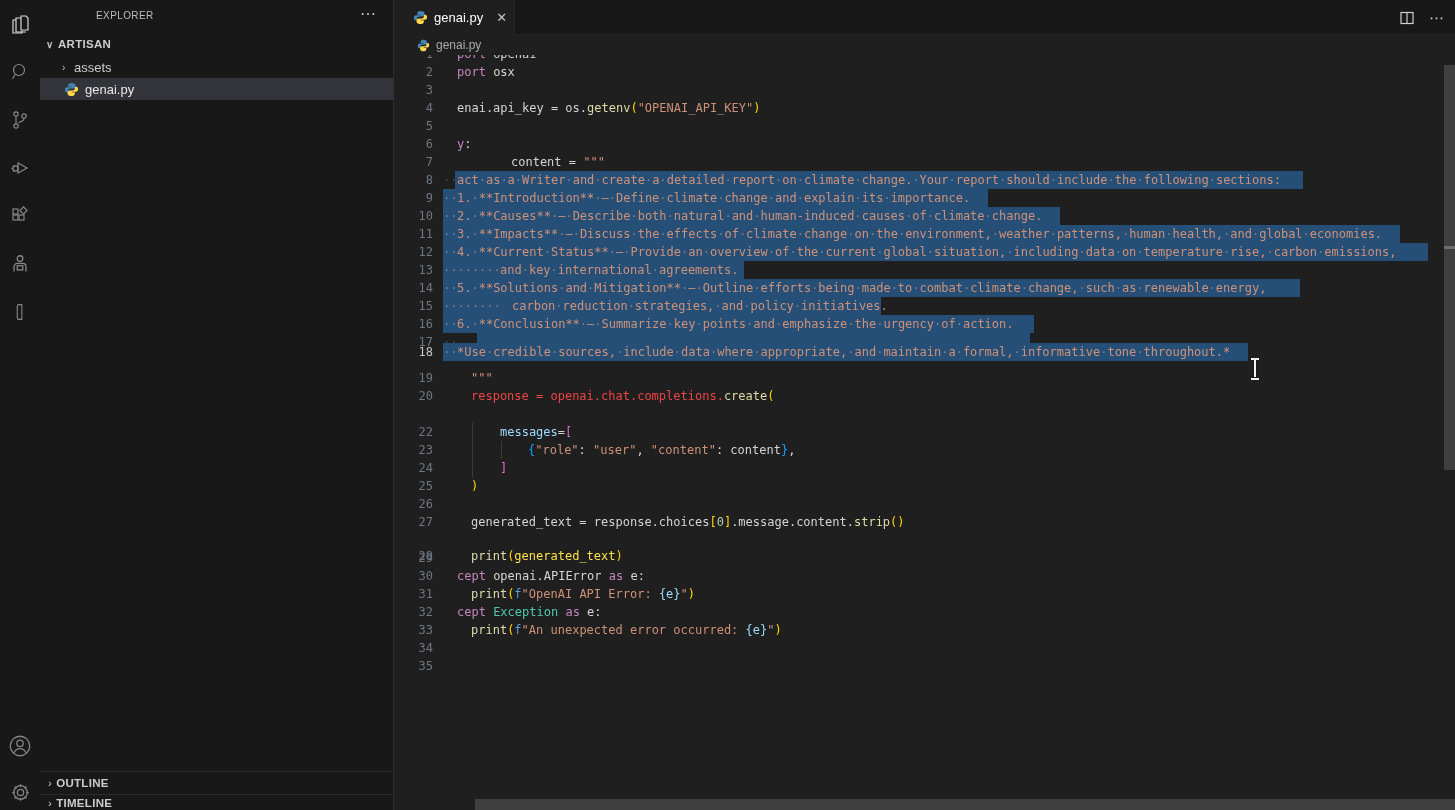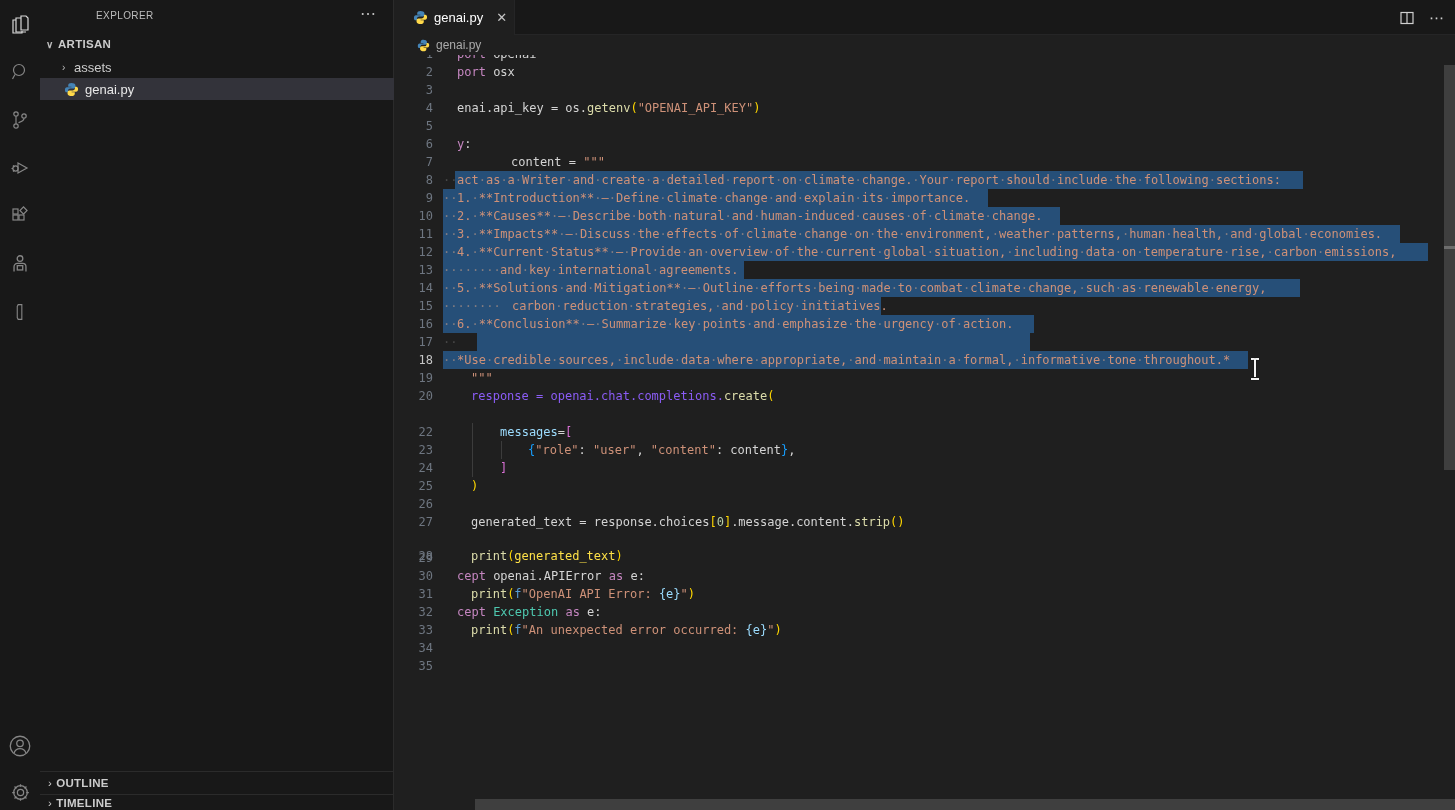--- a/index.html
+++ b/index.html
@@ -277,33 +277,33 @@
             <div class="selbox" style="left: 443px; width: 591px;"></div>
             <div class="lnum">16</div>
             <span class="lead sdot" style="left: 443px;">··</span>
             <span class="ltext" style="left: 457px;"><span style="color: rgb(206, 145, 120);">6.<span class="sdot">·</span>**Conclusion**<span class="sdot">·</span>—<span class="sdot">·</span>Summarize<span class="sdot">·</span>key<span class="sdot">·</span>points<span class="sdot">·</span>and<span class="sdot">·</span>emphasize<span class="sdot">·</span>the<span class="sdot">·</span>urgency<span class="sdot">·</span>of<span class="sdot">·</span>action.</span></span>
           </div>
           <div class="cl" style="top: 278px;">
             <div class="selbox" style="left: 477px; width: 553px;"></div>
             <div class="lnum">17</div>
             <span class="lead ldark" style="left: 443px;">··</span>
           </div>
-          <div class="cl" style="top: 296px; padding-left: 24px;">
+          <div class="cl" style="top: 288px; padding-left: 24px;">
             <div class="selbox" style="left: 443px; width: 805px;"></div>
             <div class="lnum" style="color: rgb(198, 198, 198);">18</div>
             <span class="lead sdot" style="left: 443px;">··</span>
             <span class="ltext" style="left: 457px;"><span style="color: rgb(206, 145, 120);">*Use<span class="sdot">·</span>credible<span class="sdot">·</span>sources,<span class="sdot">·</span>include<span class="sdot">·</span>data<span class="sdot">·</span>where<span class="sdot">·</span>appropriate,<span class="sdot">·</span>and<span class="sdot">·</span>maintain<span class="sdot">·</span>a<span class="sdot">·</span>formal,<span class="sdot">·</span>informative<span class="sdot">·</span>tone<span class="sdot">·</span>throughout.*</span></span>
           </div>
           <div class="cl" style="top: 314px;">
             <div class="lnum">19</div>
             <span class="ltext" style="left: 471px;"><span style="color: rgb(206, 145, 120);">"""</span></span>
           </div>
           <div class="cl" style="top: 332px;">
             <div class="lnum">20</div>
-            <span class="ltext" style="left: 471px;"><span style="color: #8b5cf6;">response = openai.chat.completions.</span><span style="color: rgb(220, 220, 170);">create</span><span style="color: rgb(255, 215, 0);">(</span></span>
+            <span class="ltext" style="left: 471px;"><span style="color: #ef4444;">response = openai.chat.completions.</span><span style="color: rgb(220, 220, 170);">create</span><span style="color: rgb(255, 215, 0);">(</span></span>
           </div>
           <div class="cl" style="top: 368px;">
             <div class="guide" style="left: 472px;"></div>
             <div class="lnum">22</div>
             <span class="ltext" style="left: 500px;"><span style="color: rgb(156, 220, 254); text-align: center;">messages</span><span style="color: rgb(212, 212, 212);">=</span><span style="color: rgb(218, 112, 214);">[</span></span>
           </div>
           <div class="cl" style="top: 386px;">
             <div class="guide" style="left: 472px;"></div>
             <div class="guide" style="left: 501px;"></div>
             <div class="lnum">23</div>

